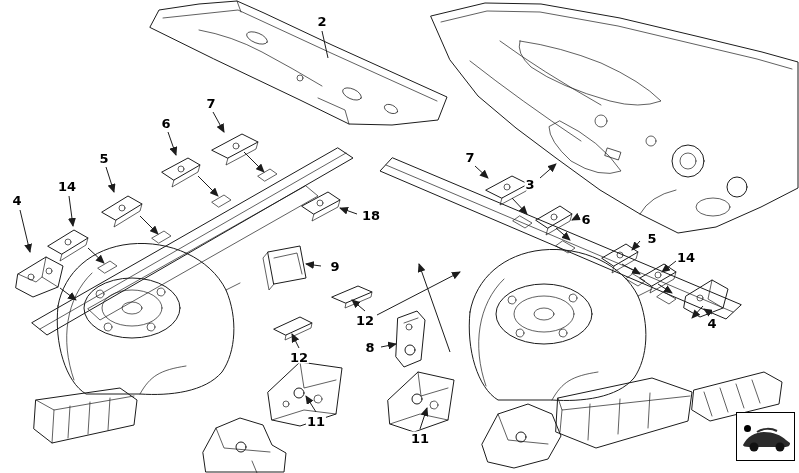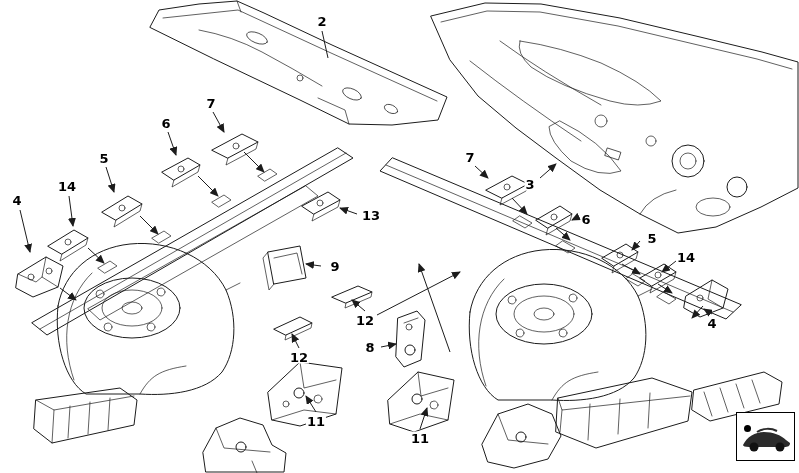--- a/index.html
+++ b/index.html
@@ -269,21 +269,21 @@
       <line class="leader" x1="703" y1="306" x2="692" y2="318" marker-end="url(#arw)"></line>
     </g>
   </svg>
 
   <div class="callout" style="left:322px;top:21px">2</div>
   <div class="callout" style="left:211px;top:103px">7</div>
   <div class="callout" style="left:166px;top:123px">6</div>
   <div class="callout" style="left:104px;top:158px">5</div>
   <div class="callout" style="left:67px;top:186px">14</div>
   <div class="callout" style="left:17px;top:200px">4</div>
-  <div class="callout" style="left:371px;top:215px">13</div>
+  <div class="callout" style="left:371px;top:215px">18</div>
   <div class="callout" style="left:335px;top:266px">9</div>
   <div class="callout" style="left:530px;top:184px">3</div>
   <div class="callout" style="left:470px;top:157px">7</div>
   <div class="callout" style="left:586px;top:219px">6</div>
   <div class="callout" style="left:652px;top:238px">5</div>
   <div class="callout" style="left:686px;top:257px">14</div>
   <div class="callout" style="left:712px;top:323px">4</div>
   <div class="callout" style="left:365px;top:320px">12</div>
   <div class="callout" style="left:370px;top:347px">8</div>
   <div class="callout" style="left:299px;top:357px">12</div>

